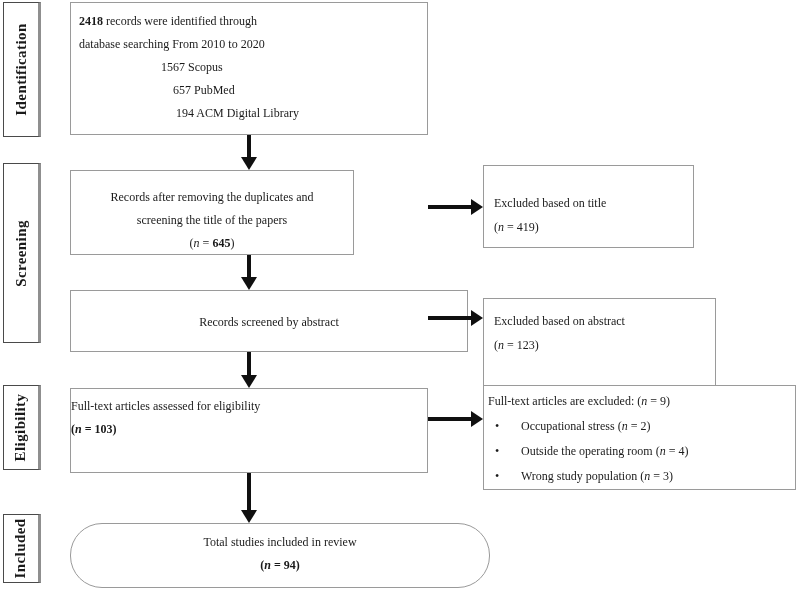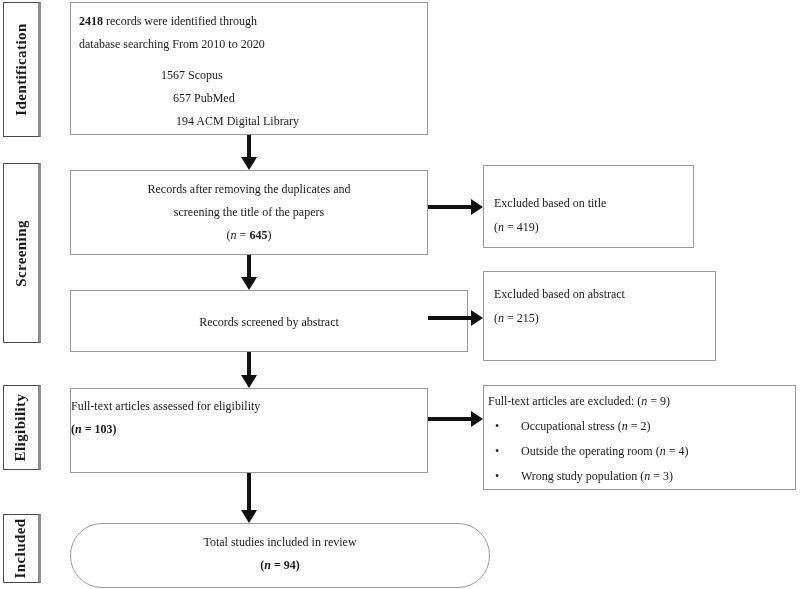--- a/index.html
+++ b/index.html
@@ -21,29 +21,29 @@
   .s1{left:3px;top:163px;width:38px;height:180px;}
   .s2{left:3px;top:385px;width:38px;height:85px;}
   .s3{left:3px;top:514px;width:38px;height:69px;}
 
   
   .box{
     position:absolute;box-sizing:border-box;background:#fff;
     border:1px solid #9a9a9a;font-size:12px;line-height:23px;
   }
   .m1{left:70px;top:2px;width:358px;height:133px;padding:7px 8px 0 8px;}
-  .m2{left:70px;top:170px;width:358px;height:85px;text-align:center;padding-top:7px;}
+  .m2{left:70px;top:170px;width:284px;height:85px;text-align:center;padding-top:15px;}
   .m3{left:70px;top:290px;width:398px;height:62px;text-align:center;padding-top:20px;}
   .m4{left:70px;top:388px;width:358px;height:85px;text-align:left;padding-top:6px;}
   .m5{left:70px;top:523px;width:420px;height:65px;text-align:center;padding-top:7px;border-radius:32px;}
   .r1{left:483px;top:165px;width:211px;height:83px;padding:25px 4px 0 10px;line-height:24px;}
-  .r2{left:483px;top:271px;width:233px;height:90px;padding:10px 4px 0 10px;line-height:24px;}
+  .r2{left:483px;top:298px;width:233px;height:90px;padding:10px 4px 0 10px;line-height:24px;}
   .r3{left:483px;top:385px;width:313px;height:105px;padding:3px 2px 0 4px;line-height:25px;}
 
-  .ind1{padding-left:82px;margin-top:8px;}
+  .ind1{padding-left:82px;}
   .ind2{padding-left:94px;}
   .ind3{padding-left:97px;}
   .nb{font-weight:bold;}
   .allbold{font-weight:bold;}
   i{font-style:italic;}
 
   .bullet-row{display:flex;}
   .bullet-mark{width:26px;padding-left:7px;flex:0 0 auto;}
   .bullet-text{flex:1 1 auto;}
 
@@ -99,21 +99,21 @@
     <div class="allbold"><span>(</span><i>n</i><span> = </span><span>94</span><span>)</span></div>
   </div>
 
   <div class="box r1">
     <div>Excluded based on title</div>
     <div><span>(</span><i>n</i><span> = </span><span>419</span><span>)</span></div>
   </div>
 
   <div class="box r2">
     <div>Excluded based on abstract</div>
-    <div><span>(</span><i>n</i><span> = </span><span>215</span><span>)</span></div>
+    <div><span>(</span><i>n</i><span> = </span><span>123</span><span>)</span></div>
   </div>
 
   <div class="box r3">
     <div><span>Full-text articles are excluded: </span><span>(</span><i>n</i><span> = </span><span>9</span><span>)</span></div>
     <div class="bullet-row">
       <span class="bullet-mark">•</span>
       <span class="bullet-text"><span>Occupational stress </span><span>(</span><i>n</i><span> = </span><span>2</span><span>)</span></span>
     </div>
     <div class="bullet-row">
       <span class="bullet-mark">•</span>

